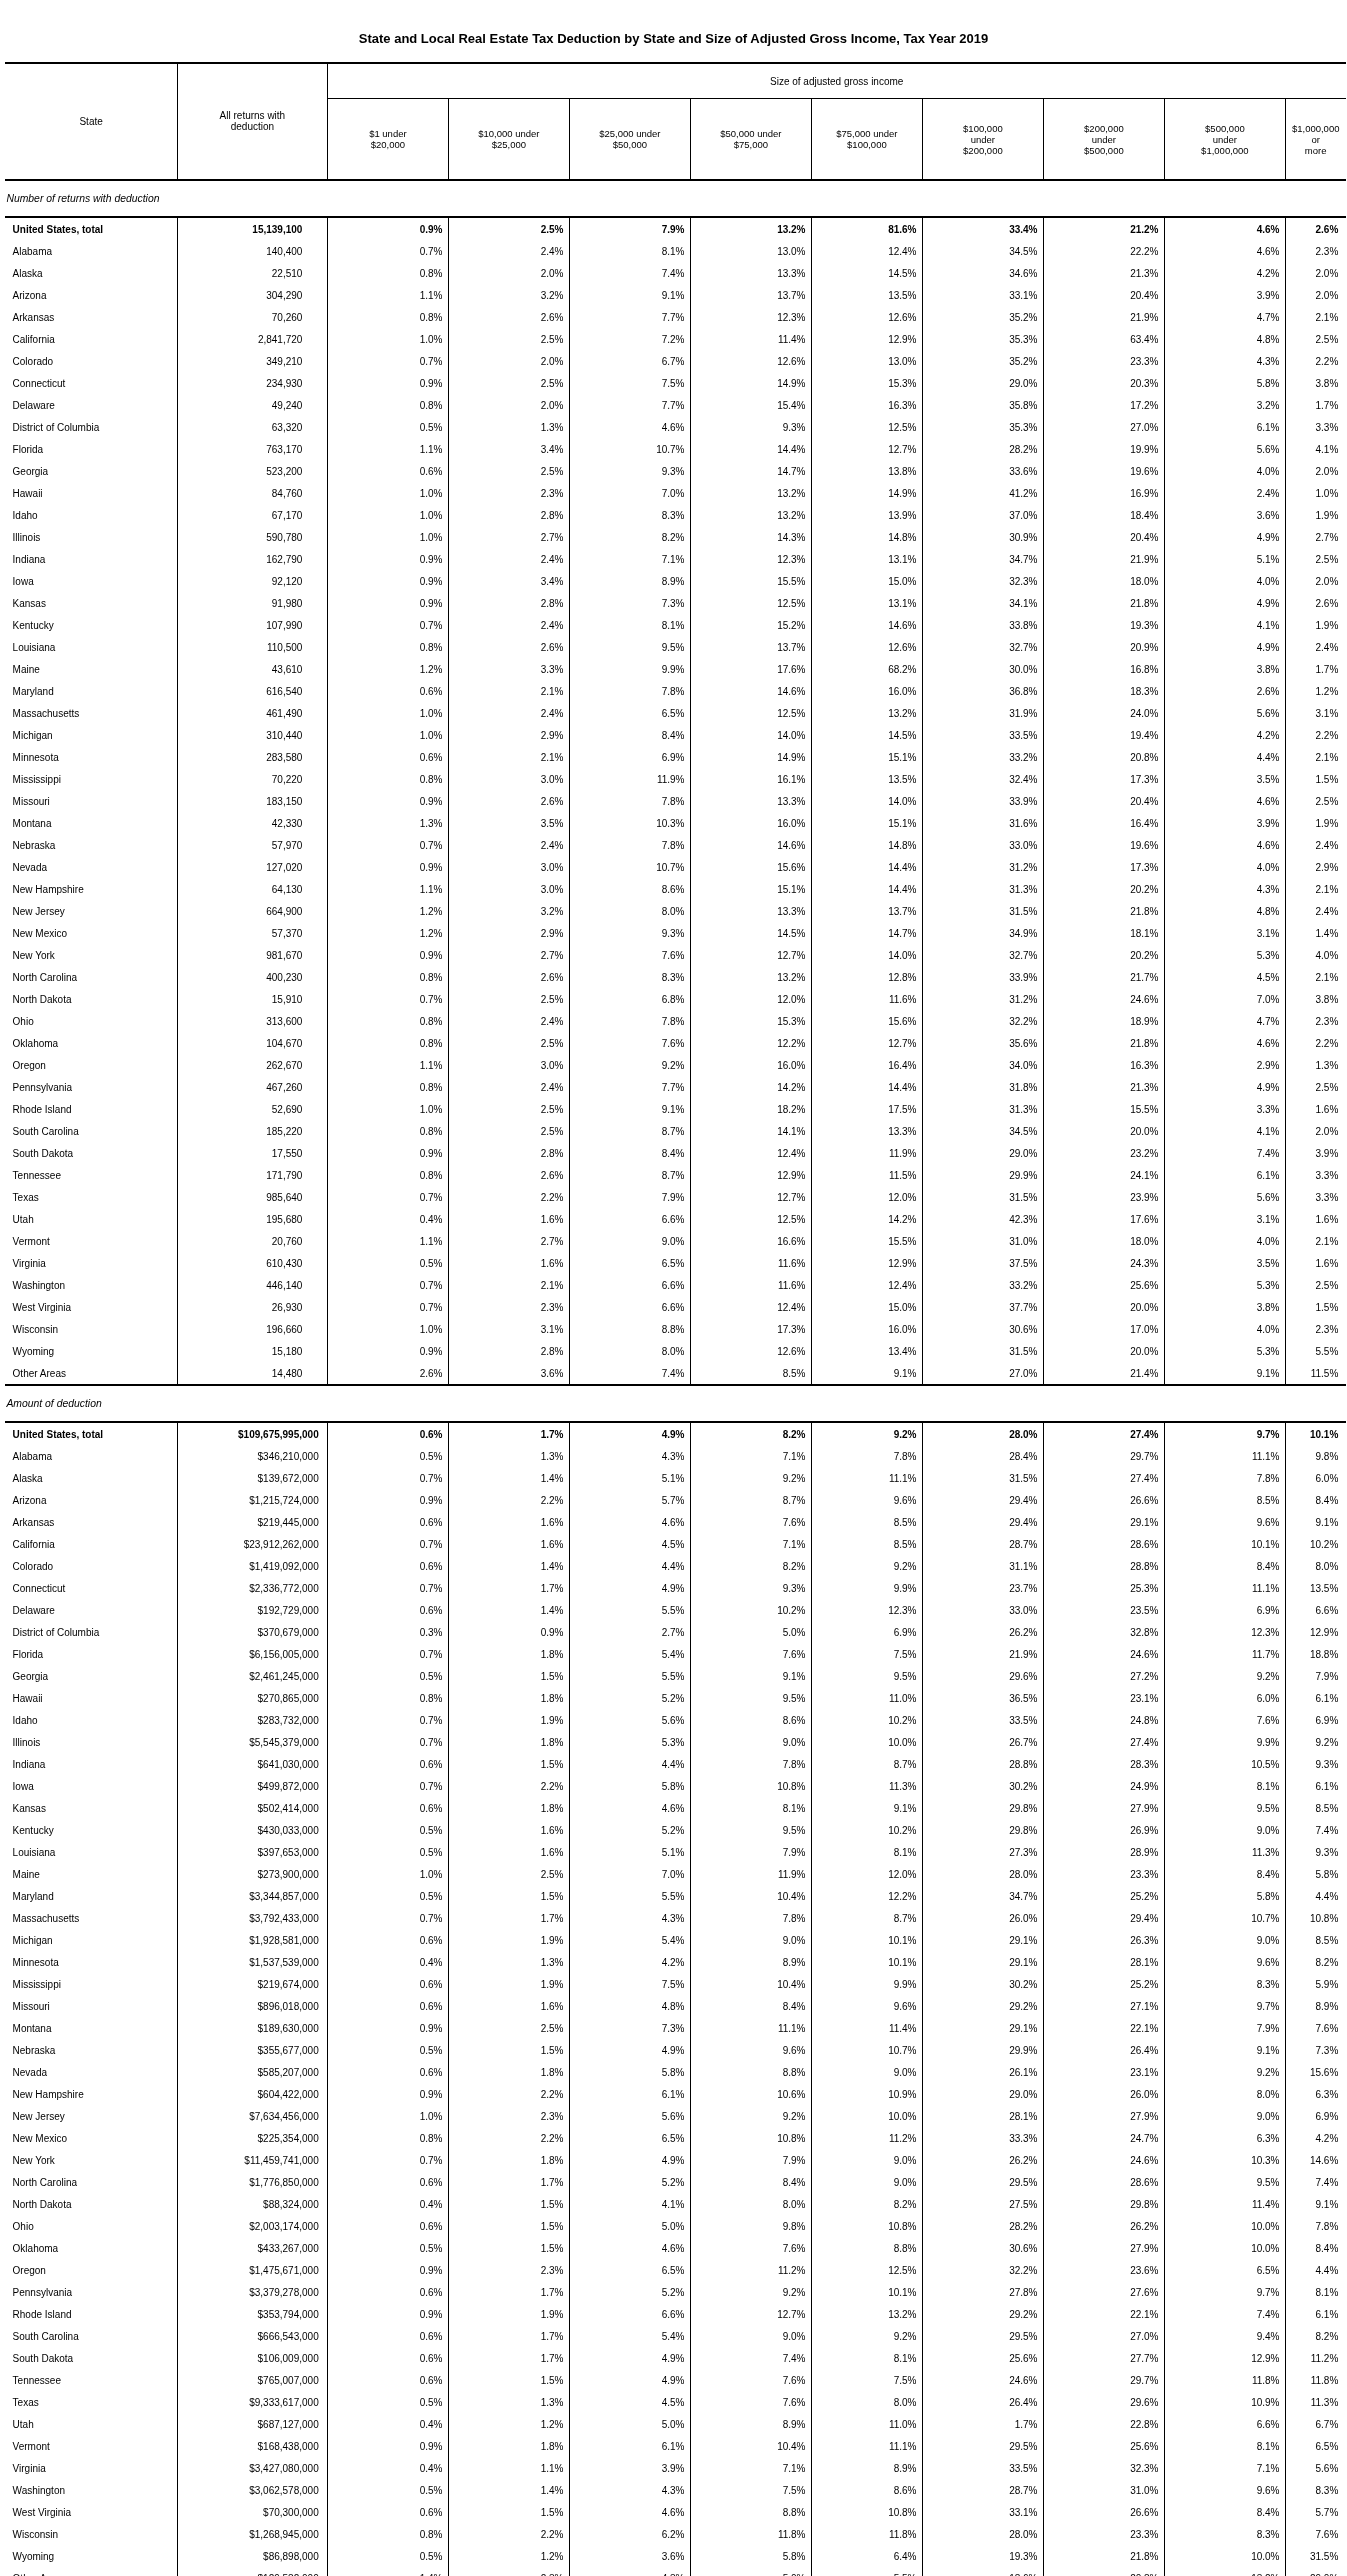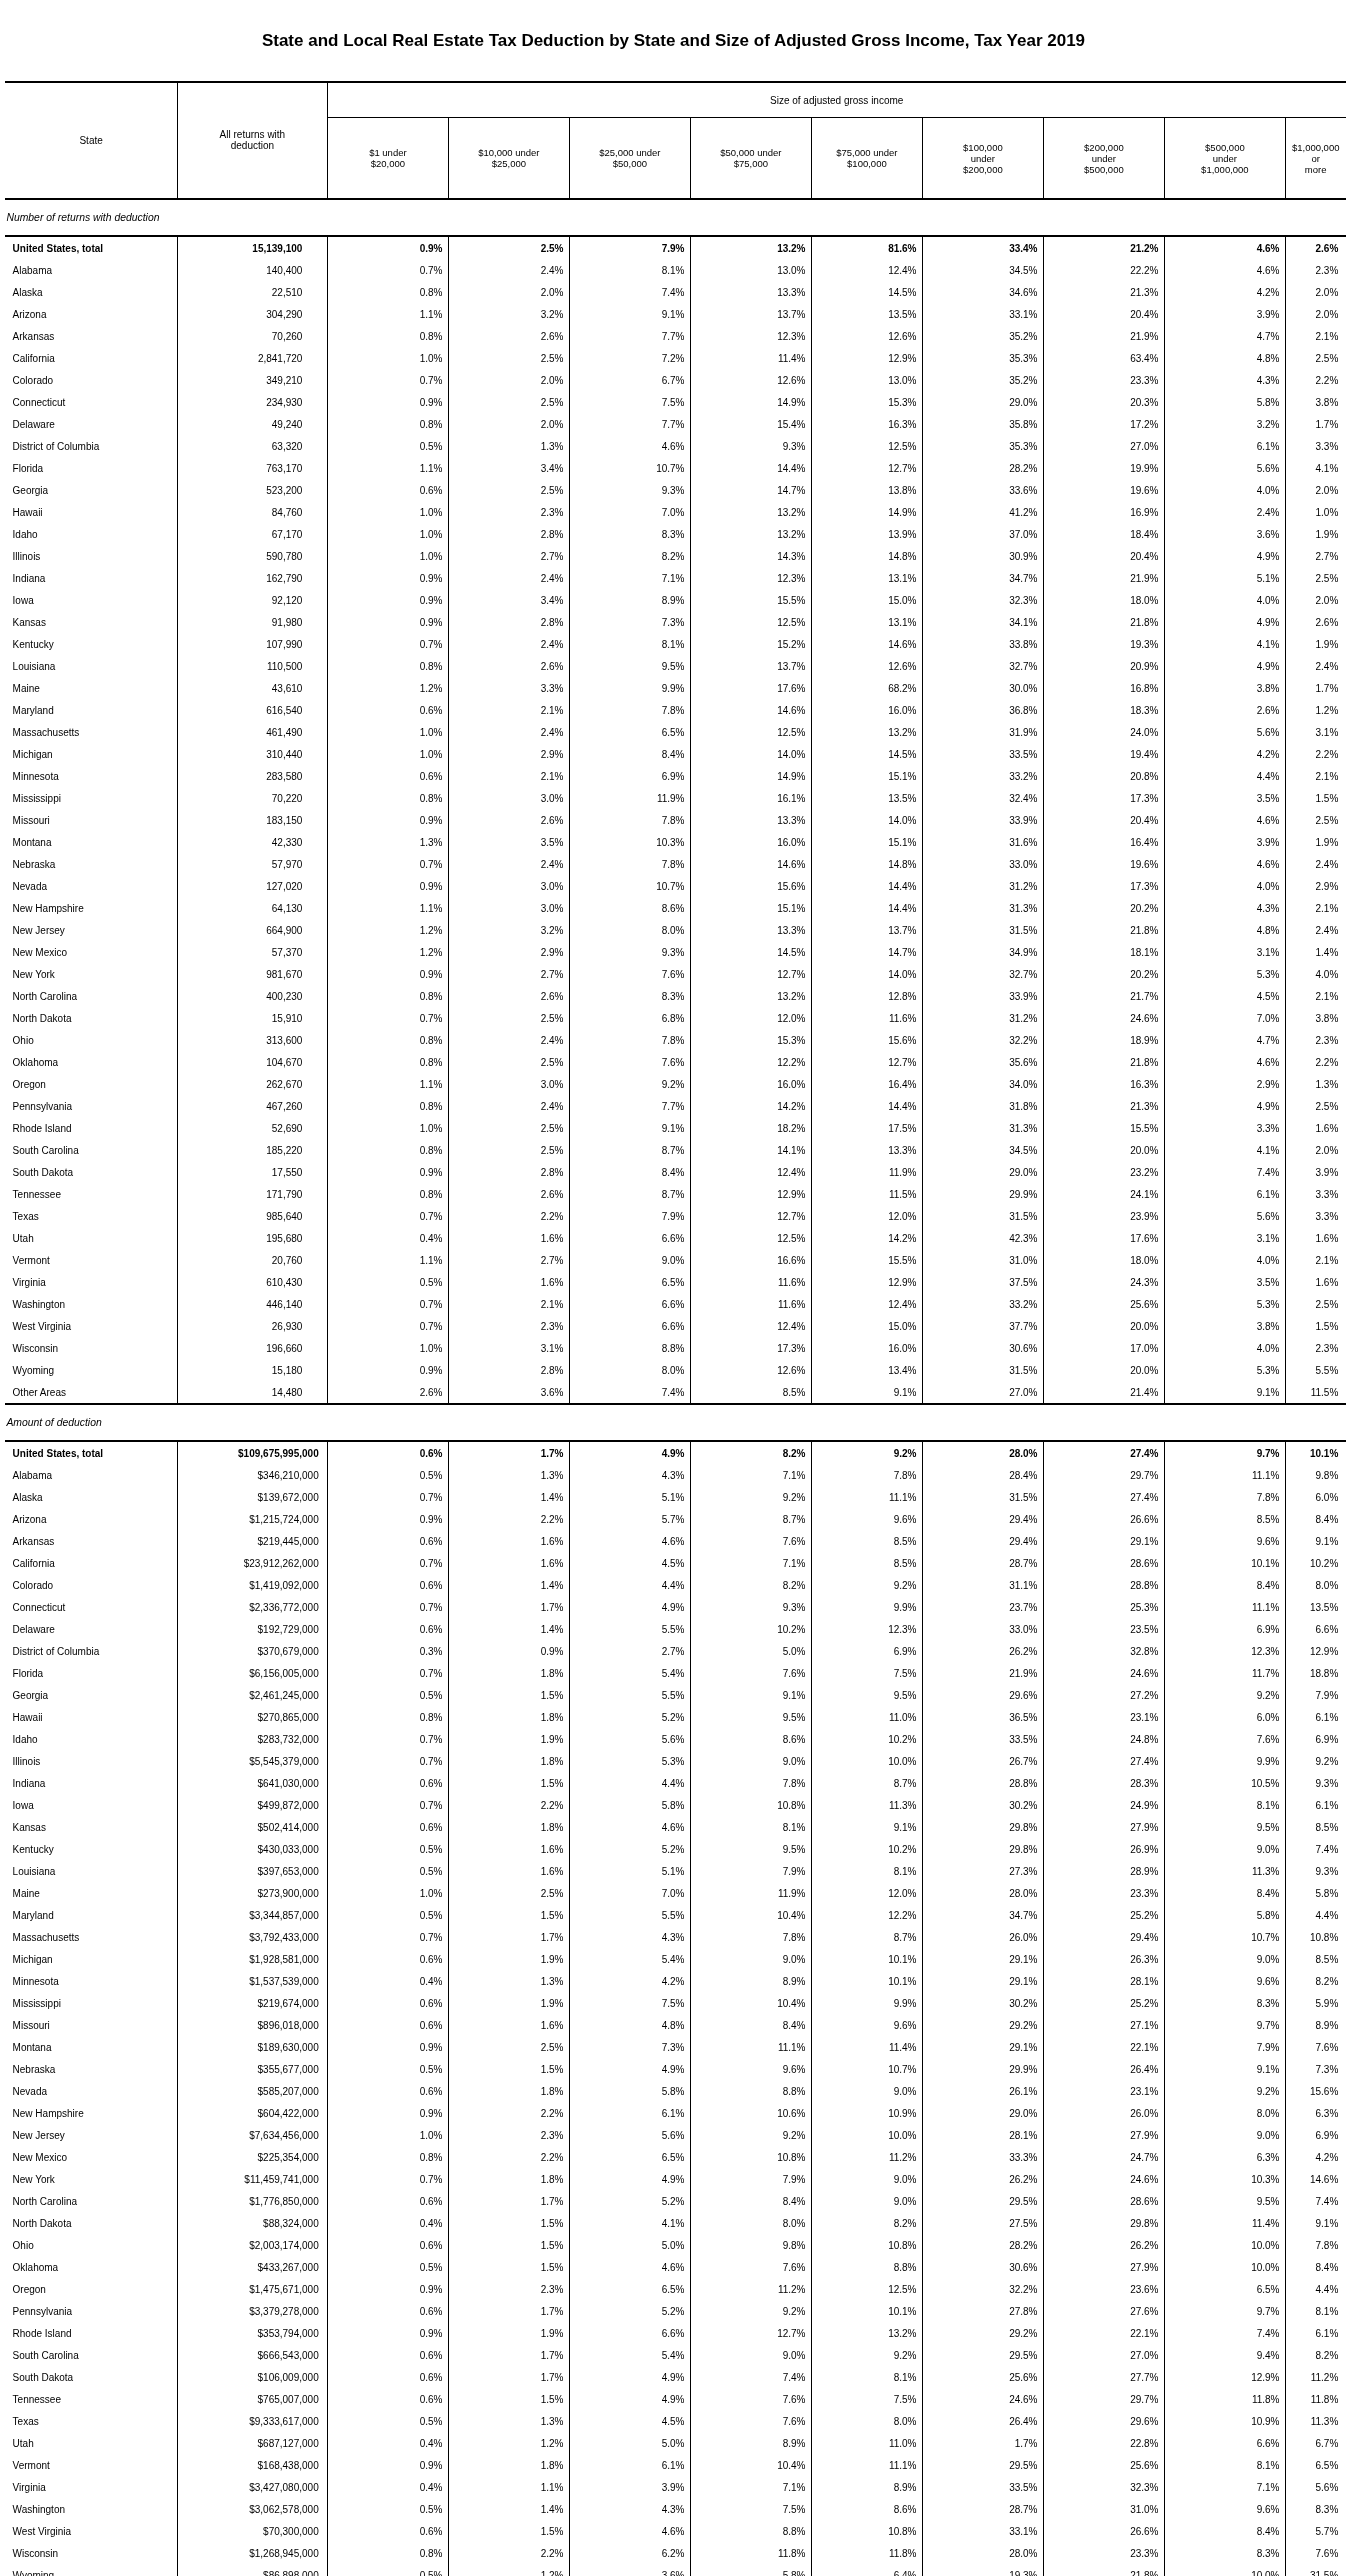--- a/index.html
+++ b/index.html
@@ -1,19 +1,19 @@
 <!DOCTYPE html>
 <html style="font-size:14.5px"><head>
 <meta charset="utf-8">
 <style>
   html, body { margin: 0; padding: 0; background: #fff; color: #000; }
   body { width: 1347px; font-family: "Liberation Sans", sans-serif; }
   .page { padding: 7.2px 5.4px 0 5.4px; }
   .date { font-size: 10px; font-weight: bold; padding-left: 1.8px; }
-  .title { text-align: center; font-weight: bold; font-size: 17px; margin-top: 23.6px; margin-bottom: 30px; }
+  .title { text-align: center; font-weight: bold; font-size: 13px; margin-top: 23.6px; margin-bottom: 16px; }
 
   table.main {
     border-collapse: collapse;
     table-layout: fixed;
     width: 1338px;
     border-top: 2.7px double #000;
     border-bottom: 1.8px solid #000;
     font-size: 10px;
   }
   thead th {

